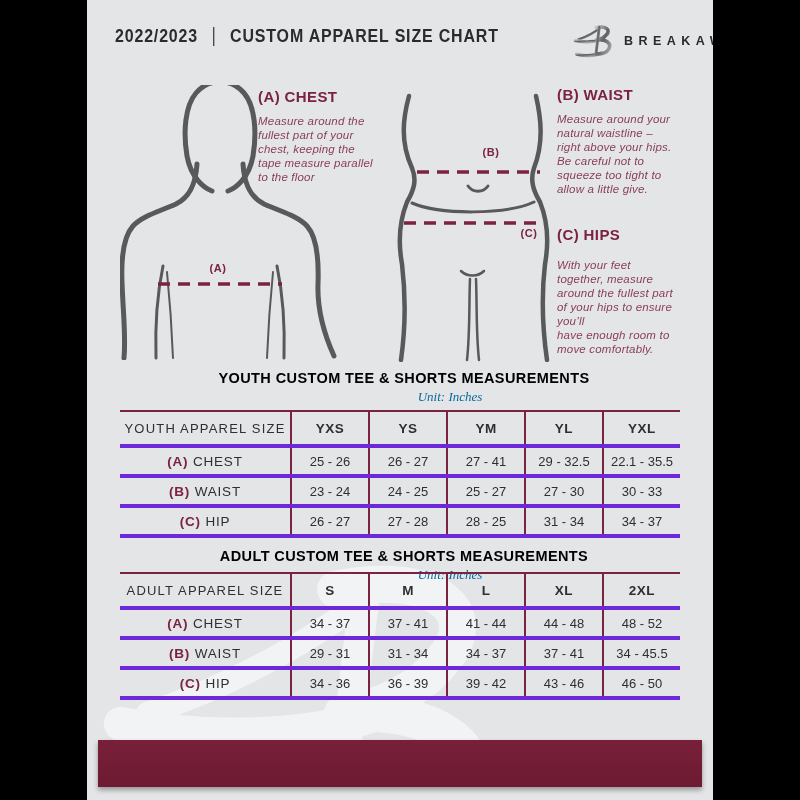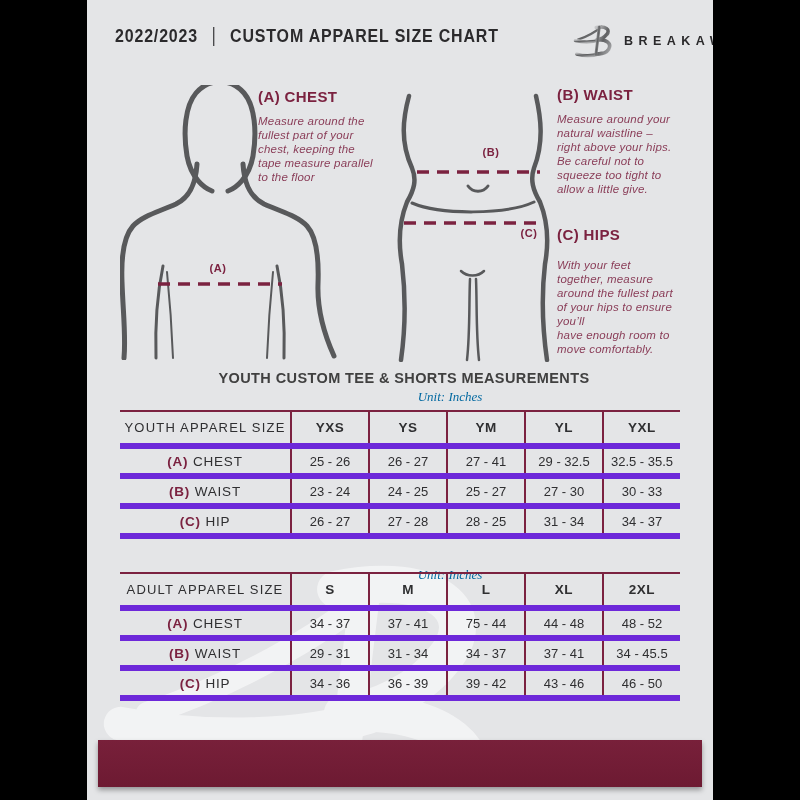--- a/index.html
+++ b/index.html
@@ -36,33 +36,33 @@
   .sec-heading{
     position:absolute;font-size:15px;font-weight:700;color:#7b2240;letter-spacing:0.4px;
   }
   .sec-body{
     position:absolute;font-size:11.5px;line-height:14px;font-style:italic;
     color:#8a3d58;white-space:pre-line;letter-spacing:0.2px;
   }
   
   .tbl-title{
     position:absolute;width:634px;text-align:center;font-size:14.5px;font-weight:700;
-    color:#404040;letter-spacing:0.4px;
+    color:#000000;letter-spacing:0.4px;
   }
   .tbl-unit{
     position:absolute;width:726px;text-align:center;font-size:13px;font-style:italic;
     color:#0369a1;
     font-family:Liberation Serif, serif;
   }
   table.size-table{
     position:absolute;left:33px;width:560px;border-collapse:collapse;table-layout:fixed;
     border-top:2px solid #7b2240;border-bottom:2px solid #7b2240;
     background:transparent;z-index:1;
   }
-  table.size-table tr{border-bottom:6px solid #6d28d9;}
+  table.size-table tr{border-bottom:4px solid #6d28d9;}
   table.size-table th, table.size-table td{
     padding:0;text-align:center;vertical-align:middle;color:#2f2f31;
   }
   table.size-table th + th, table.size-table td + td{border-left:2px solid #7b2240;}
   table.size-table thead tr{height:35px;}
   table.size-table tbody tr{height:30px;}
   th.apparel-size{
     text-align:left;padding-left:14px;font-weight:400;font-size:13px;
     letter-spacing:1.2px;color:#3e3e40;
   }
@@ -201,41 +201,42 @@
           <th class="size-col">YXL</th>
         </tr>
       </thead>
       <tbody>
         <tr>
           <td class="row-label"><span class="prefix">(A)</span> CHEST</td>
           <td class="val">25 - 26</td>
           <td class="val">26 - 27</td>
           <td class="val">27 - 41</td>
           <td class="val">29 - 32.5</td>
-          <td class="val">32.5 - 35.5</td>
+          <td class="val">22.1 - 35.5</td>
         </tr>
         <tr>
           <td class="row-label"><span class="prefix">(B)</span> WAIST</td>
           <td class="val">23 - 24</td>
           <td class="val">24 - 25</td>
           <td class="val">25 - 27</td>
           <td class="val">27 - 30</td>
           <td class="val">30 - 33</td>
         </tr>
         <tr>
           <td class="row-label"><span class="prefix">(C)</span> HIP</td>
           <td class="val">26 - 27</td>
           <td class="val">27 - 28</td>
           <td class="val">28 - 25</td>
           <td class="val">31 - 34</td>
           <td class="val">34 - 37</td>
         </tr>
       </tbody>
   </table>
 
+  <div class="tbl-title" style="top:548px;">ADULT CUSTOM TEE &amp; SHORTS MEASUREMENTS</div>
   <div class="tbl-unit" style="top:567px;">Unit: Inches</div>
   <table class="size-table" style="top:572px;">
     <colgroup>
         <col style="width:171px">
         <col style="width:78px">
         <col style="width:78px">
         <col style="width:78px">
         <col style="width:78px">
         <col style="width:77px">
       </colgroup>
@@ -247,21 +248,21 @@
           <th class="size-col">L</th>
           <th class="size-col">XL</th>
           <th class="size-col">2XL</th>
         </tr>
       </thead>
       <tbody>
         <tr>
           <td class="row-label"><span class="prefix">(A)</span> CHEST</td>
           <td class="val">34 - 37</td>
           <td class="val">37 - 41</td>
-          <td class="val">75 - 44</td>
+          <td class="val">41 - 44</td>
           <td class="val">44 - 48</td>
           <td class="val">48 - 52</td>
         </tr>
         <tr>
           <td class="row-label"><span class="prefix">(B)</span> WAIST</td>
           <td class="val">29 - 31</td>
           <td class="val">31 - 34</td>
           <td class="val">34 - 37</td>
           <td class="val">37 - 41</td>
           <td class="val">34 - 45.5</td>

